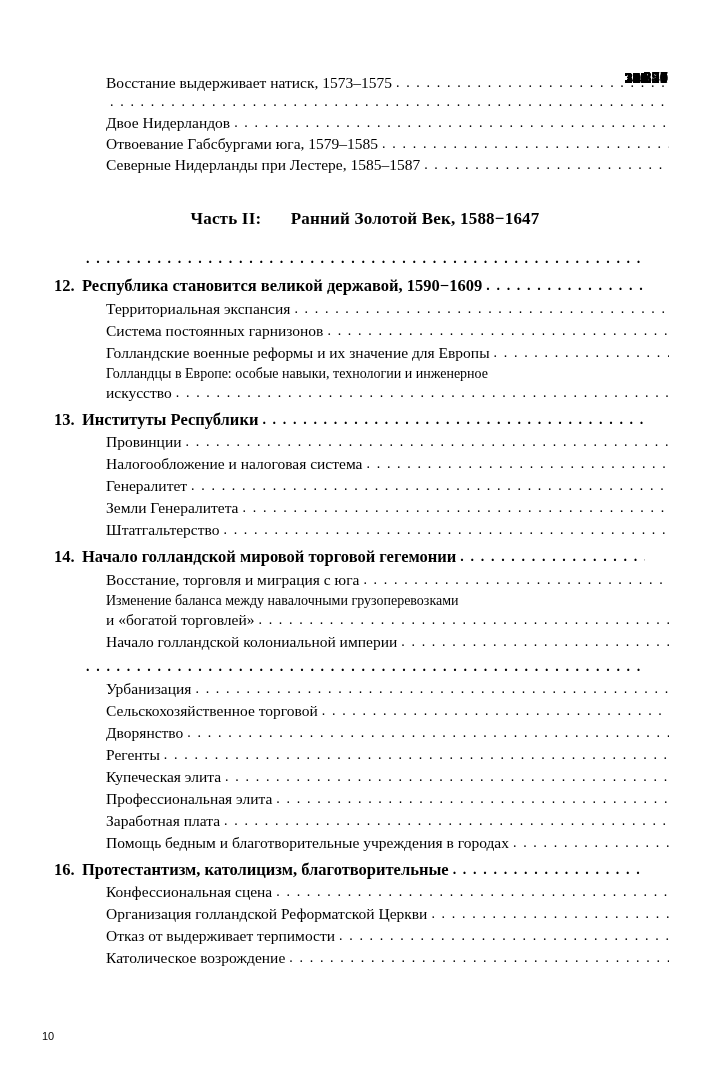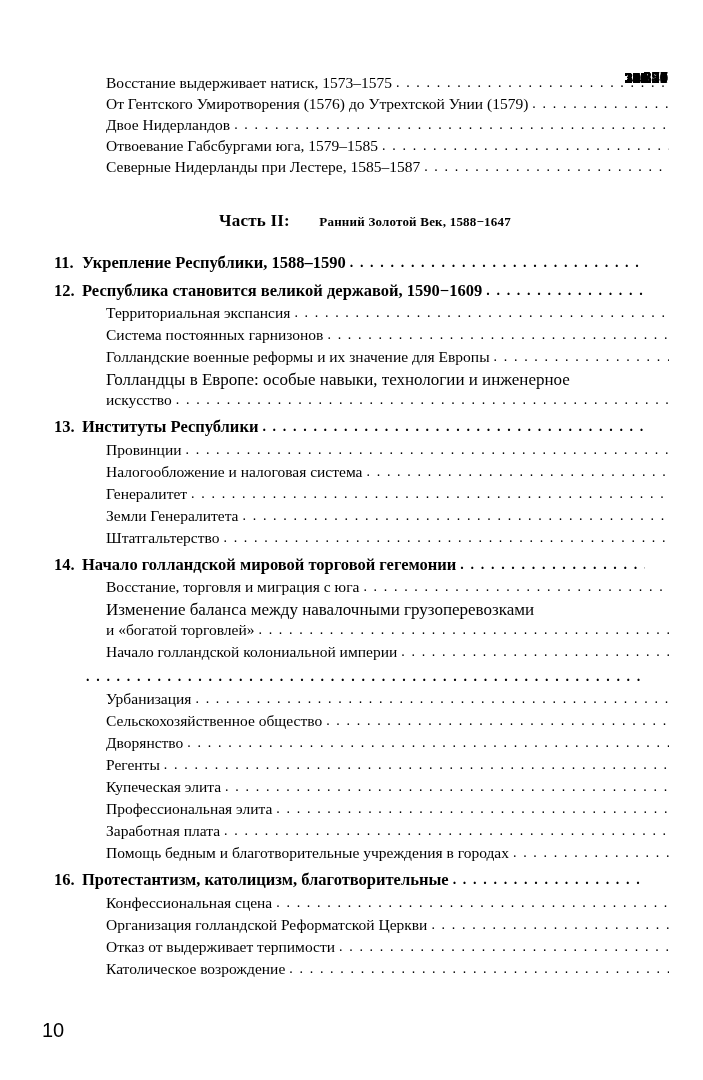--- a/index.html
+++ b/index.html
@@ -75,66 +75,65 @@
     margin-top: 6px;
     padding-left: 24px;
   }
   .lvl-section .page { font-weight: bold; }
 
   
   .top-block .lvl-section { margin-top: 5px; }
 
   
   .wrap-first {
-    font-size: 17px;
+    font-size: 14px;
     margin-top: 6px;
     padding-left: 24px;
     line-height: 1.0;
   }
   .wrap-second {
     font-size: 15.5px;
     margin-top: 4px;
     padding-left: 24px;
   }
 
   
   .part-heading {
     text-align: center;
     font-weight: bold;
     font-size: 17px;
     margin: 36px 0 24px 0;
     letter-spacing: 0.2px;
   }
   .part-heading .sc {
-    font-size: 13px;
+    font-size: 17px;
     margin-left: 25px;
   }
 
   .folio {
     position: absolute;
     left: 42px;
     bottom: 38px;
-    font-size: 20px;
+    font-size: 11px;
     font-family: "Liberation Sans", sans-serif;
   }
 </style>
 </head>
 <body>
 
 <div class="page">
   <div class="toc">
 
     <div class="top-block">
       <div class="row lvl-section">
         <span class="label">Восстание выдерживает натиск, 1573–1575</span>
         <span class="leader">. . . . . . . . . . . . . . . . . . . . . . . . . . . . . . . . . . . . . . . . . . . . . . . . . . . . . . . .</span>
         <span class="page">196</span>
       </div>
       <div class="row lvl-section">
-        <span class="label">От Гентского Умиротворения (1576) до Утрехтской Унии (1579)</span>
         <span class="leader">. . . . . . . . . . . . . . . . . . . . . . . . . . . . . . . . . . . . . . . . . . . . . . . . . . . . . . . .</span>
         <span class="page">201</span>
       </div>
       <div class="row lvl-section">
         <span class="label">Двое Нидерландов</span>
         <span class="leader">. . . . . . . . . . . . . . . . . . . . . . . . . . . . . . . . . . . . . . . . . . . . . . . . . . . . . . . .</span>
         <span class="page">214</span>
       </div>
       <div class="row lvl-section">
         <span class="label">Отвоевание Габсбургами юга, 1579–1585</span>
@@ -147,21 +146,20 @@
         <span class="page">238</span>
       </div>
     </div>
 
     <div class="part-heading">
       <span>Часть II: </span><span class="sc">Ранний Золотой Век, 1588−1647</span>
     </div>
 
     <div id="chapters">
         <div class="row lvl-chapter">
-          <span class="label"><span class="num">11.</span><span>Укрепление Республики, 1588–1590</span></span>
           <span class="leader">. . . . . . . . . . . . . . . . . . . . . . . . . . . . . . . . . . . . . . . . . . . . . . . . . . . . . . . . . . . . . . . . . . . . . . . . .</span>
           <span class="page">250</span>
         </div>
         <div class="row lvl-chapter">
           <span class="label"><span class="num">12.</span><span>Республика становится великой державой, 1590−1609</span></span>
           <span class="leader">. . . . . . . . . . . . . . . . . . . . . . . . . . . . . . . . . . . . . . . . . . . . . . . . . . . . . . . . . . . . . . . . . . . . . . . . .</span>
           <span class="page">257</span>
         </div>
         <div class="row lvl-section">
           <span class="label">Территориальная экспансия</span>
@@ -238,21 +236,21 @@
         <div class="row lvl-chapter">
           <span class="leader">. . . . . . . . . . . . . . . . . . . . . . . . . . . . . . . . . . . . . . . . . . . . . . . . . . . . . . . . . . . . . . . . . . . . . . . . .</span>
           <span class="page">340</span>
         </div>
         <div class="row lvl-section">
           <span class="label">Урбанизация</span>
           <span class="leader">. . . . . . . . . . . . . . . . . . . . . . . . . . . . . . . . . . . . . . . . . . . . . . . . . . . . . . . . . . . . . . . . . . . . . . . . .</span>
           <span class="page">340</span>
         </div>
         <div class="row lvl-section">
-          <span class="label">Сельскохозяйственное общество</span>
+          <span class="label">Сельскохозяйственное торговой</span>
           <span class="leader">. . . . . . . . . . . . . . . . . . . . . . . . . . . . . . . . . . . . . . . . . . . . . . . . . . . . . . . . . . . . . . . . . . . . . . . . .</span>
           <span class="page">344</span>
         </div>
         <div class="row lvl-section">
           <span class="label">Дворянство</span>
           <span class="leader">. . . . . . . . . . . . . . . . . . . . . . . . . . . . . . . . . . . . . . . . . . . . . . . . . . . . . . . . . . . . . . . . . . . . . . . . .</span>
           <span class="page">349</span>
         </div>
         <div class="row lvl-section">
           <span class="label">Регенты</span>

